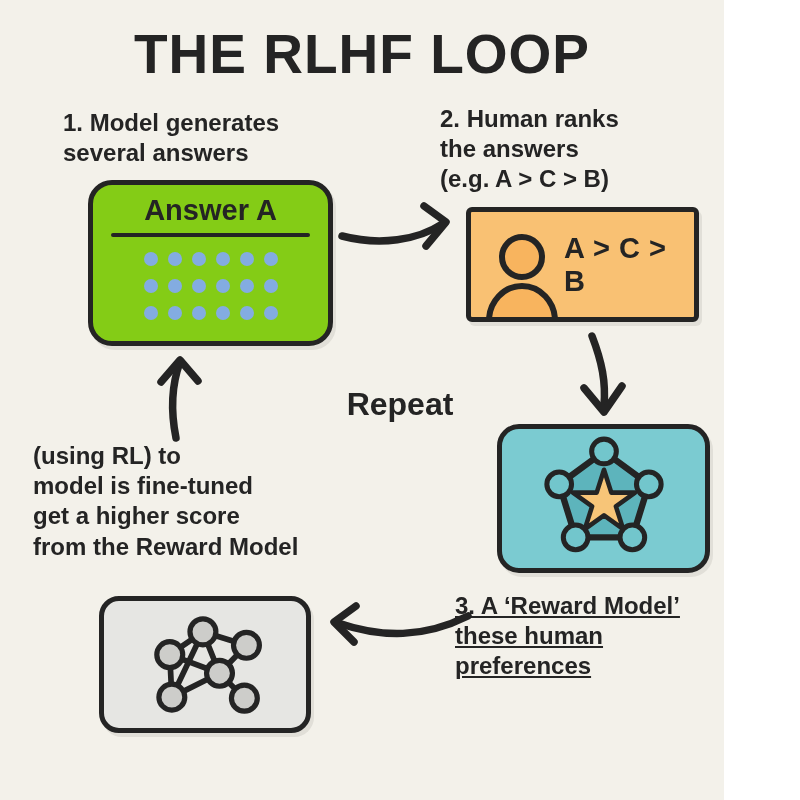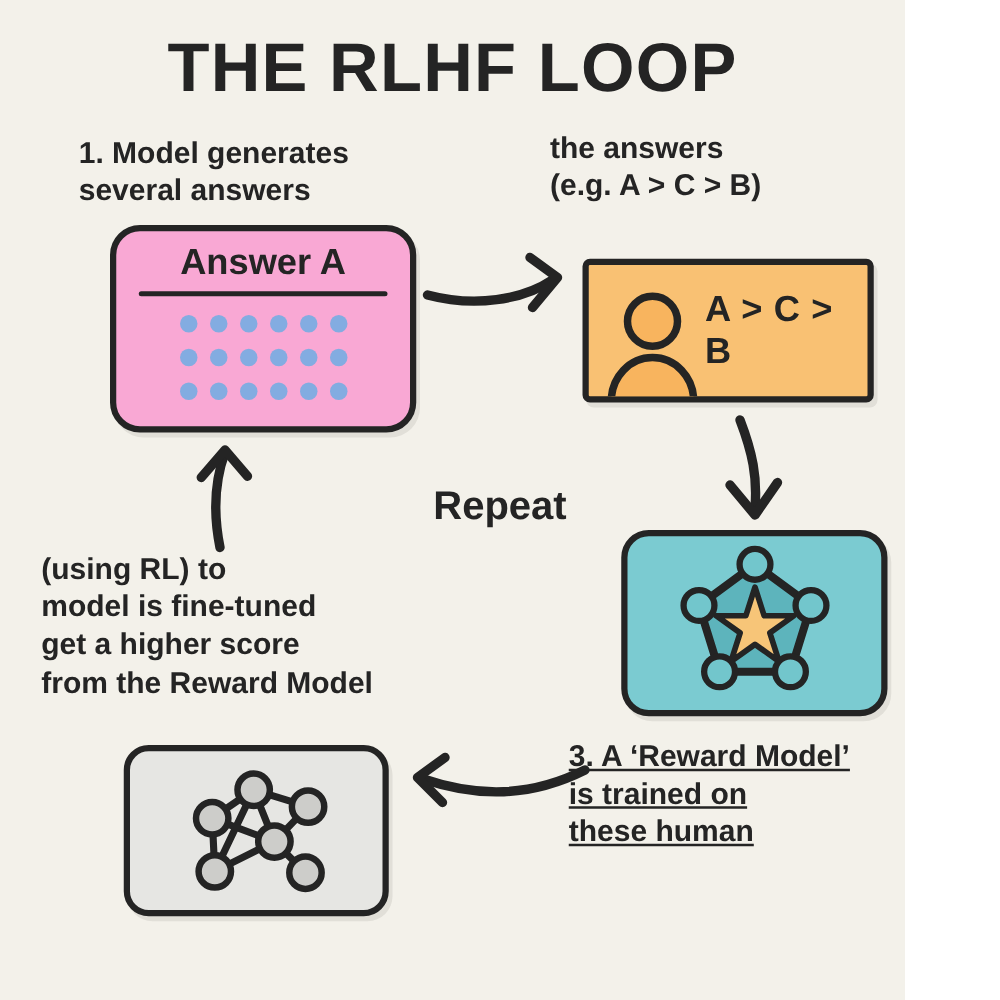--- a/index.html
+++ b/index.html
@@ -20,21 +20,21 @@
   #step1-label{left:63px;top:108px;width:300px;}
   #step2-label{left:440px;top:104px;width:300px;}
   #step4-label{left:33px;top:441px;width:320px;}
   #step3-label{left:455px;top:591px;width:300px;text-decoration:underline;}
   .card{
     position:absolute;border:5px solid #242424;box-sizing:border-box;
     box-shadow:3px 4px 0 rgba(70,65,55,0.10);
   }
   #answers-card{
     left:88px;top:180px;width:245px;height:166px;
-    background:#f9a8d4;border-radius:24px;
+    background:#84cc16;border-radius:24px;
   }
   .answer-title{text-align:center;font-size:29px;font-weight:700;margin-top:9px;}
   .answer-divider{height:4px;background:#242424;margin:6px 18px 0;border-radius:2px;}
   .dots{margin-top:15px;display:flex;flex-direction:column;gap:13px;align-items:center;}
   .dot-row{display:flex;gap:10px;}
   .dot{width:14px;height:14px;border-radius:50%;background:#83ace1;}
   #ranking-card{
     left:466px;top:207px;width:233px;height:115px;
     background:#f9c173;border-radius:6px;
     display:flex;align-items:center;overflow:hidden;
@@ -64,20 +64,21 @@
 <div id="canvas">
 
   <div class="title">THE RLHF LOOP</div>
 
   <div class="step-label" id="step1-label">
     <div>1. Model generates</div>
     <div>several answers</div>
   </div>
 
   <div class="step-label" id="step2-label">
+    <div>2. Human ranks</div>
     <div>the answers</div>
     <div>(e.g. A &gt; C &gt; B)</div>
   </div>
 
   <div class="card" id="answers-card">
     <div class="answer-title">Answer A</div>
     <div class="answer-divider"></div>
     <div class="dots">
       <div class="dot-row">
         <span class="dot"></span>
@@ -172,17 +173,17 @@
 
   <div class="step-label" id="step4-label">
     <div>(using RL) to</div>
     <div>model is fine-tuned</div>
     <div>get a higher score</div>
     <div>from the Reward Model</div>
   </div>
 
   <div class="step-label" id="step3-label">
     <div>3. A ‘Reward Model’</div>
-    <div>is trained on</div>
     <div>these human</div>
+    <div>preferences</div>
   </div>
 
 </div>
 
 </body></html>

